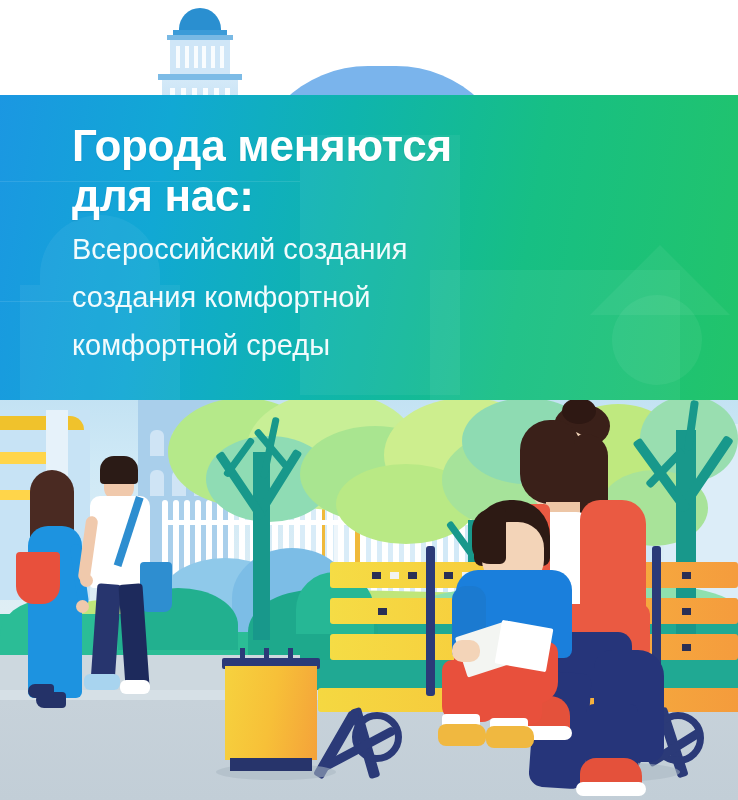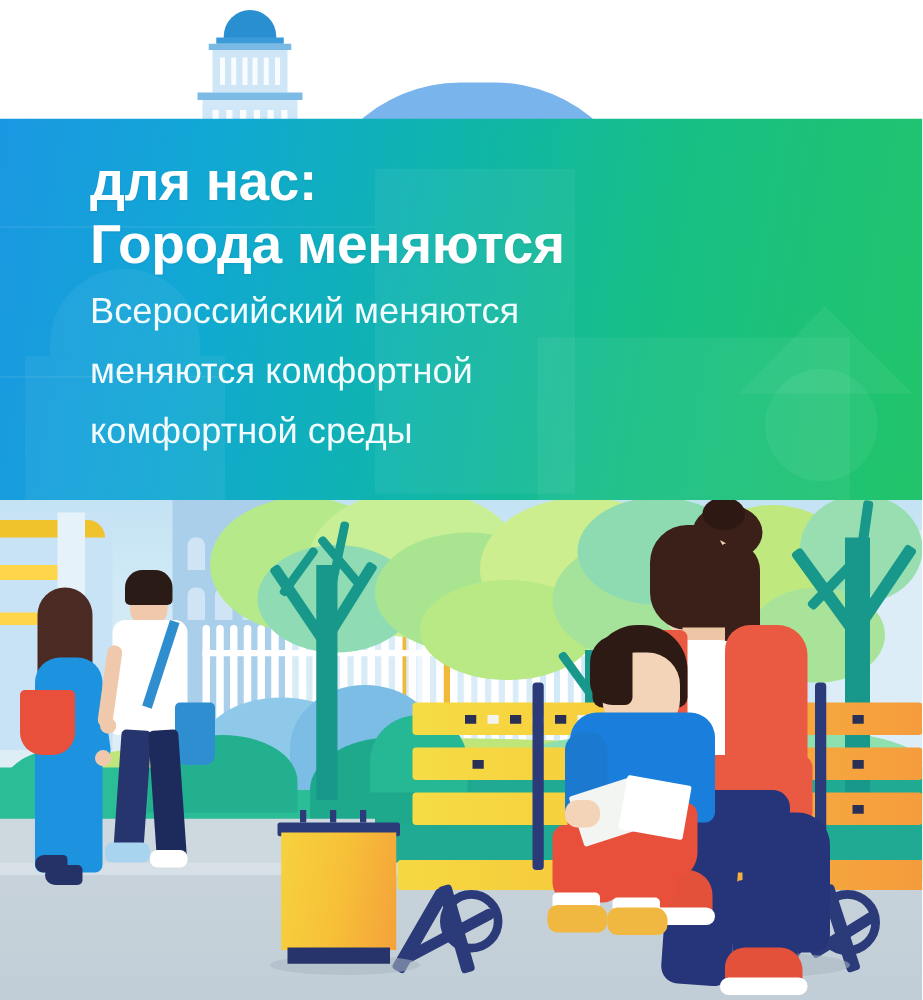--- a/index.html
+++ b/index.html
@@ -497,21 +497,21 @@
     <div class="gh dome" style="left:40px;top:120px;width:120px;height:70px;"></div>
     <div class="gh" style="left:20px;top:190px;width:160px;height:120px;"></div>
     <div class="gh" style="left:300px;top:40px;width:160px;height:260px;"></div>
     <div class="gh tri" style="left:590px;top:150px;"></div>
     <div class="gh" style="left:430px;top:175px;width:250px;height:130px;"></div>
     <div class="gh circ" style="left:612px;top:200px;width:90px;height:90px;"></div>
     <div class="ghline" style="left:0px;top:86px;width:300px;"></div>
     <div class="ghline" style="left:0px;top:206px;width:180px;"></div>
 
     <div class="banner-text">
+      <div class="headline">Города меняются</div>
       <div class="headline">для нас:</div>
-      <div class="headline">Города меняются</div>
-      <div class="subhead">Всероссийский меняются</div>
-      <div class="subhead">меняются комфортной</div>
+      <div class="subhead">Всероссийский создания</div>
+      <div class="subhead">создания комфортной</div>
       <div class="subhead">комфортной среды</div>
     </div>
   </div>
 
 </div>
 
 </body></html>

